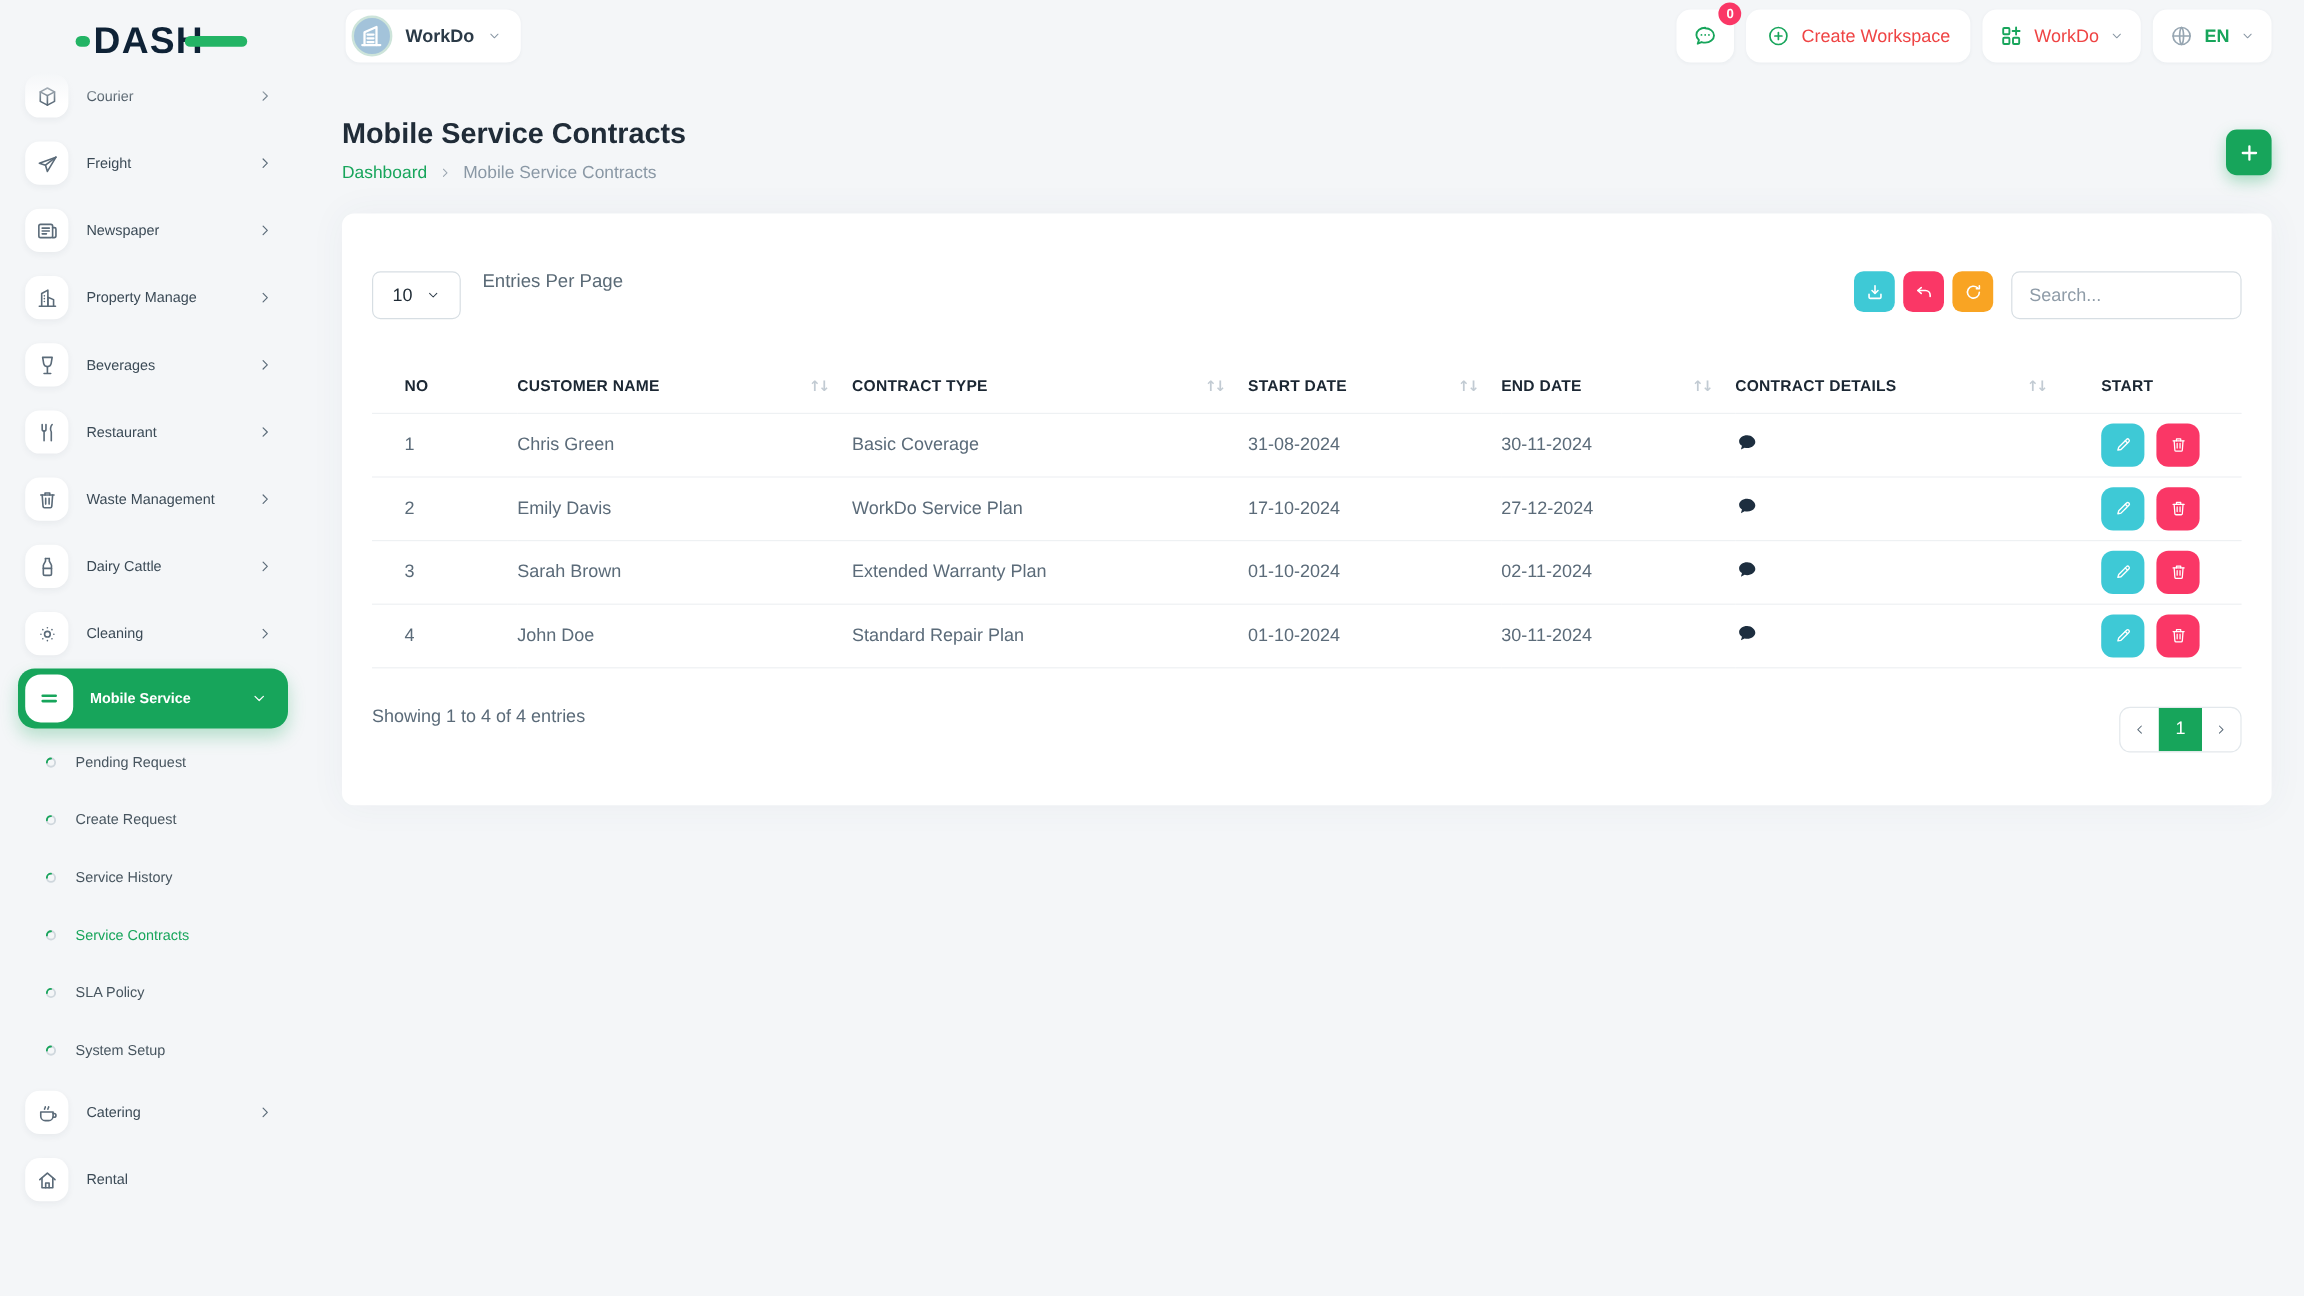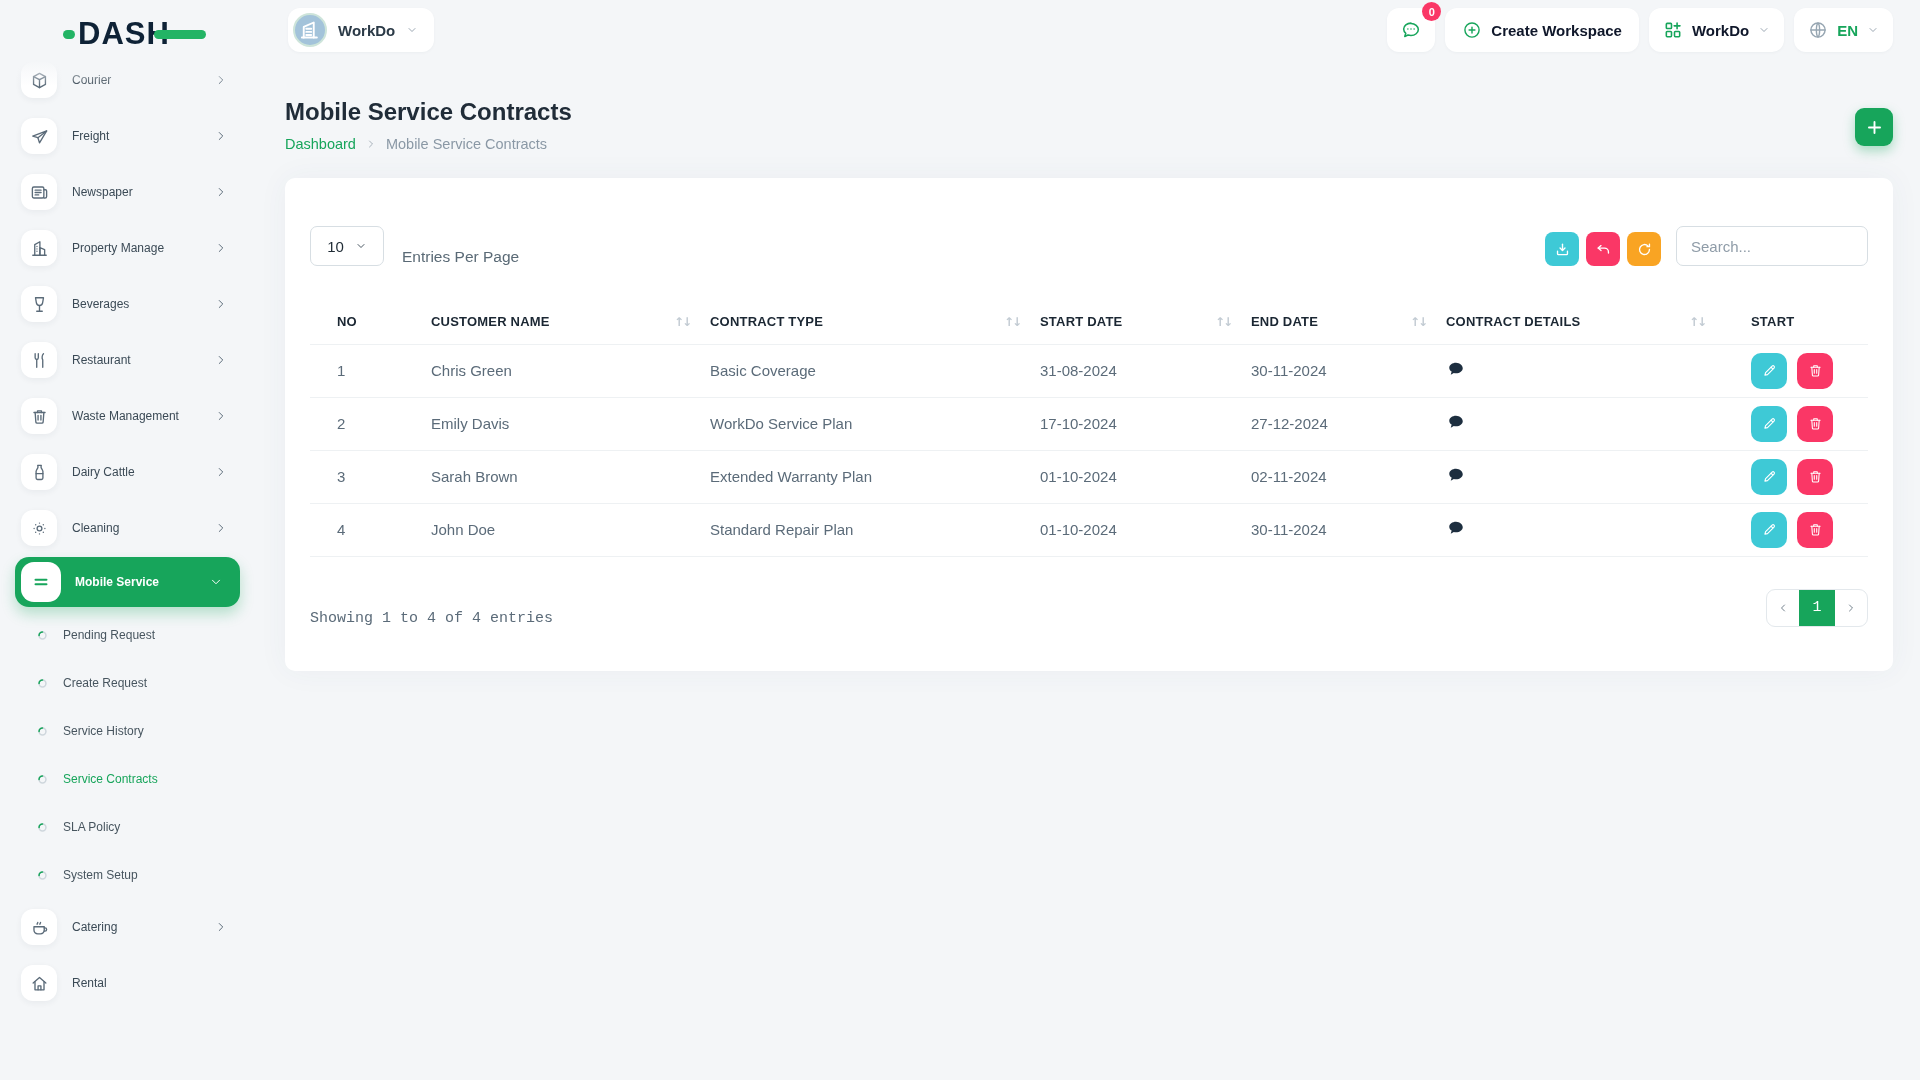--- a/index.html
+++ b/index.html
@@ -30,21 +30,21 @@
   .ws-avatar{width:34px; height:34px; border-radius:50%; background:#a3c3da; color:#fff;
              display:flex; align-items:center; justify-content:center; border:2px solid #cde4da;}
   .ws-name{font-size:15px; color:#2b3a47; font-weight:600;}
   .chev{color:#8a98a5;}
   .top-right{position:absolute; right:27px; top:8px; display:flex; gap:10px; align-items:center;}
   .chat-pill{width:48px; justify-content:center; position:relative; color:var(--green);}
   .badge{position:absolute; top:-6px; right:-6px; min-width:19px; height:19px; border-radius:10px;
          background:var(--pink); color:#fff; font-size:11px; font-weight:700;
          display:flex; align-items:center; justify-content:center; padding:0 4px;}
   .create-pill{padding:0 17px; gap:9px; color:var(--green);}
-  .create-pill .lbl, .workdo-pill .lbl{font-size:15px; color:#0f172a; font-weight:700;}
+  .create-pill .lbl, .workdo-pill .lbl{font-size:15px; color:#ef4444; font-weight:400;}
   .workdo-pill{padding:0 14px; gap:9px; color:var(--green);}
   .lang-pill{padding:0 14px; gap:9px; color:#97a6b2;}
   .lang-code{font-size:15px; font-weight:700; color:var(--green);}
 
   
   .sidebar{position:absolute; top:60px; left:0; width:256px; bottom:0; overflow:hidden;}
   .sidebar::before{content:""; position:absolute; top:0; left:0; right:0; height:26px; z-index:2;
                    background:linear-gradient(var(--bg), rgba(244,246,248,0)); pointer-events:none;}
   .side-list{margin-top:-8px;}
   .side-item{height:56px; display:flex; align-items:center; padding-left:21px; position:relative; cursor:pointer;}
@@ -70,21 +70,21 @@
   .breadcrumb{margin-top:10px; display:flex; align-items:center; gap:9px; font-size:14.5px;}
   .bc-link{color:var(--green); text-decoration:none; cursor:pointer;}
   .bc-sep{color:#9aa5b0;}
   .bc-cur{color:#8a98a5;}
   .add-btn{position:absolute; top:10px; right:0; width:38px; height:38px; border:none; border-radius:9px;
            background:var(--green); color:#fff; display:flex; align-items:center; justify-content:center;
            cursor:pointer; box-shadow:0 5px 12px rgba(23,165,91,.35);}
 
   .card{margin:26px 27px 0 29px; background:#fff; border-radius:10px;
         box-shadow:0 0 30px rgba(56,71,109,.05); padding:48px 25px 44px;}
-  .toolbar{display:flex; align-items:flex-end;}
+  .toolbar{display:flex; align-items:flex-start;}
   .entries-select{width:74px; height:40px; border:1px solid var(--input-border); border-radius:7px;
         display:flex; align-items:center; justify-content:center; gap:11px; font-size:15px;
         color:#1f2b35; cursor:pointer; background:#fff;}
   .entries-select .chev{color:#2b3a47;}
   .entries-label{margin-left:18px; font-size:15.5px; color:#5a6a76;}
   .toolbar-right{margin-left:auto; display:flex; align-items:center; gap:7px;}
   .tool-btn{width:34px; height:34px; border:none; border-radius:8px; color:#fff; cursor:pointer;
         display:flex; align-items:center; justify-content:center;}
   .search-input{width:192px; height:40px; border:1px solid var(--input-border); border-radius:7px;
         padding:0 14px; font-size:15px; color:#5a6a76; margin-left:15px; outline:none;
@@ -100,21 +100,21 @@
         color:#c2cbd3; font-size:12px; letter-spacing:-2px;
         font-family:"DejaVu Sans", sans-serif;}
   tbody td{height:53px; border-top:1px solid var(--line); font-size:15px; color:#5b6b79; padding:0;}
   tbody tr:last-child td{border-bottom:1px solid var(--line);}
   .bubble{color:#1d2e3f; width:20px; height:18px; cursor:pointer;}
   .row-actions{display:flex; gap:10px; align-items:center;}
   .act-btn{width:36px; height:36px; border:none; border-radius:10px; color:#fff; cursor:pointer;
         display:flex; align-items:center; justify-content:center;}
   .bg-teal{background:var(--teal);} .bg-pink{background:var(--pink);} .bg-orange{background:var(--orange);}
 
-  .card-foot{display:flex; align-items:flex-end; margin-top:32px;font-family:Liberation Mono, monospace;}
+  .card-foot{display:flex; align-items:flex-start; margin-top:32px;}
   .foot-text{font-size:15px; color:#5b6b79;}
   .pagination{margin-left:auto; height:38px; border:1px solid #e3e8ec; border-radius:9px;
         display:flex; align-items:stretch; overflow:hidden; background:#fff;}
   .page-btn{width:32px; border:none; background:transparent; color:#5b6b79; cursor:pointer;
         display:flex; align-items:center; justify-content:center;}
   .page-num{width:36px; background:var(--green); color:#fff; font-size:15px;
         display:flex; align-items:center; justify-content:center; cursor:pointer;}
 </style>
 </head>
 <body>

